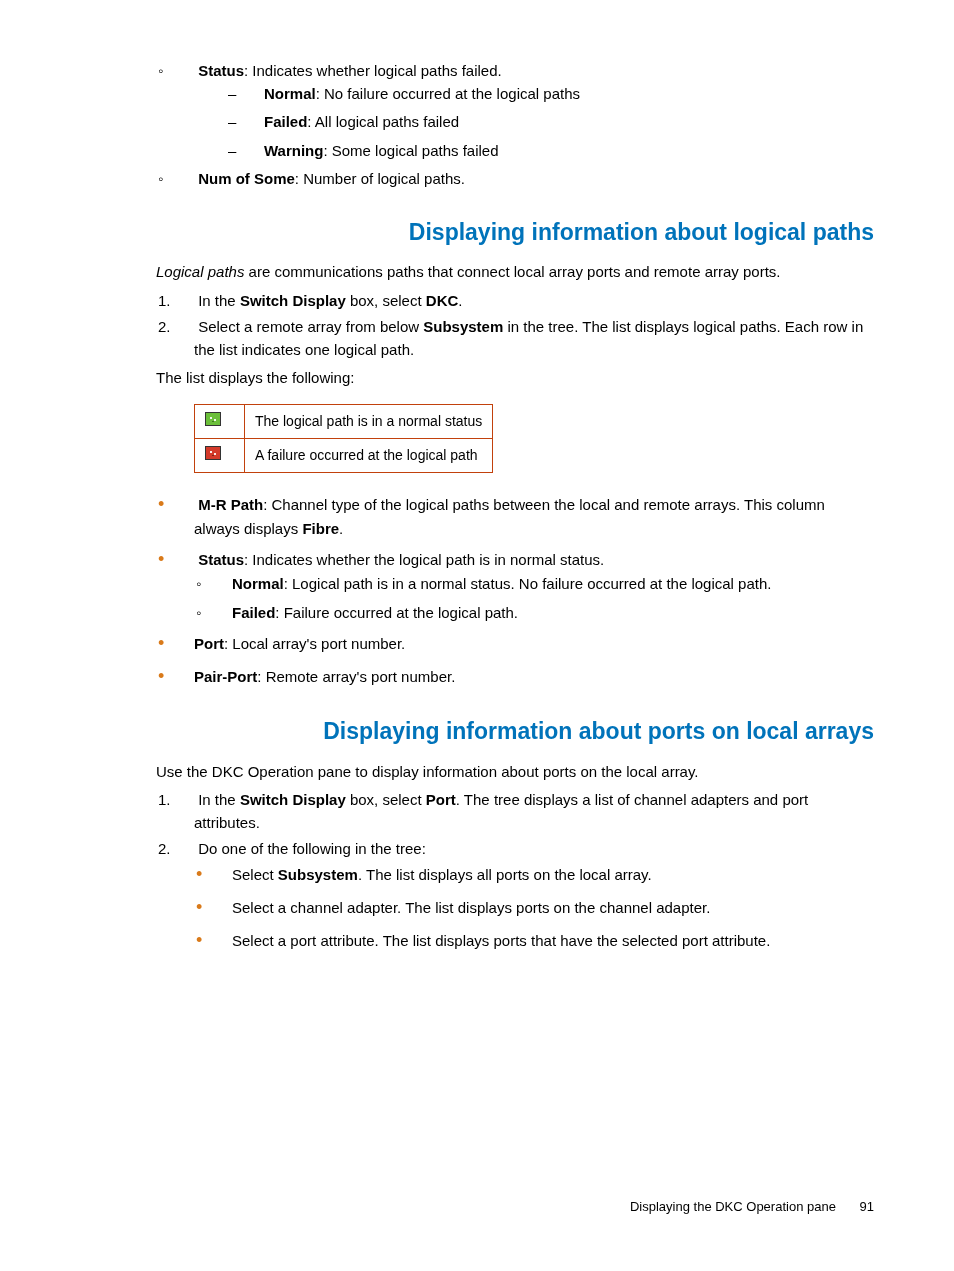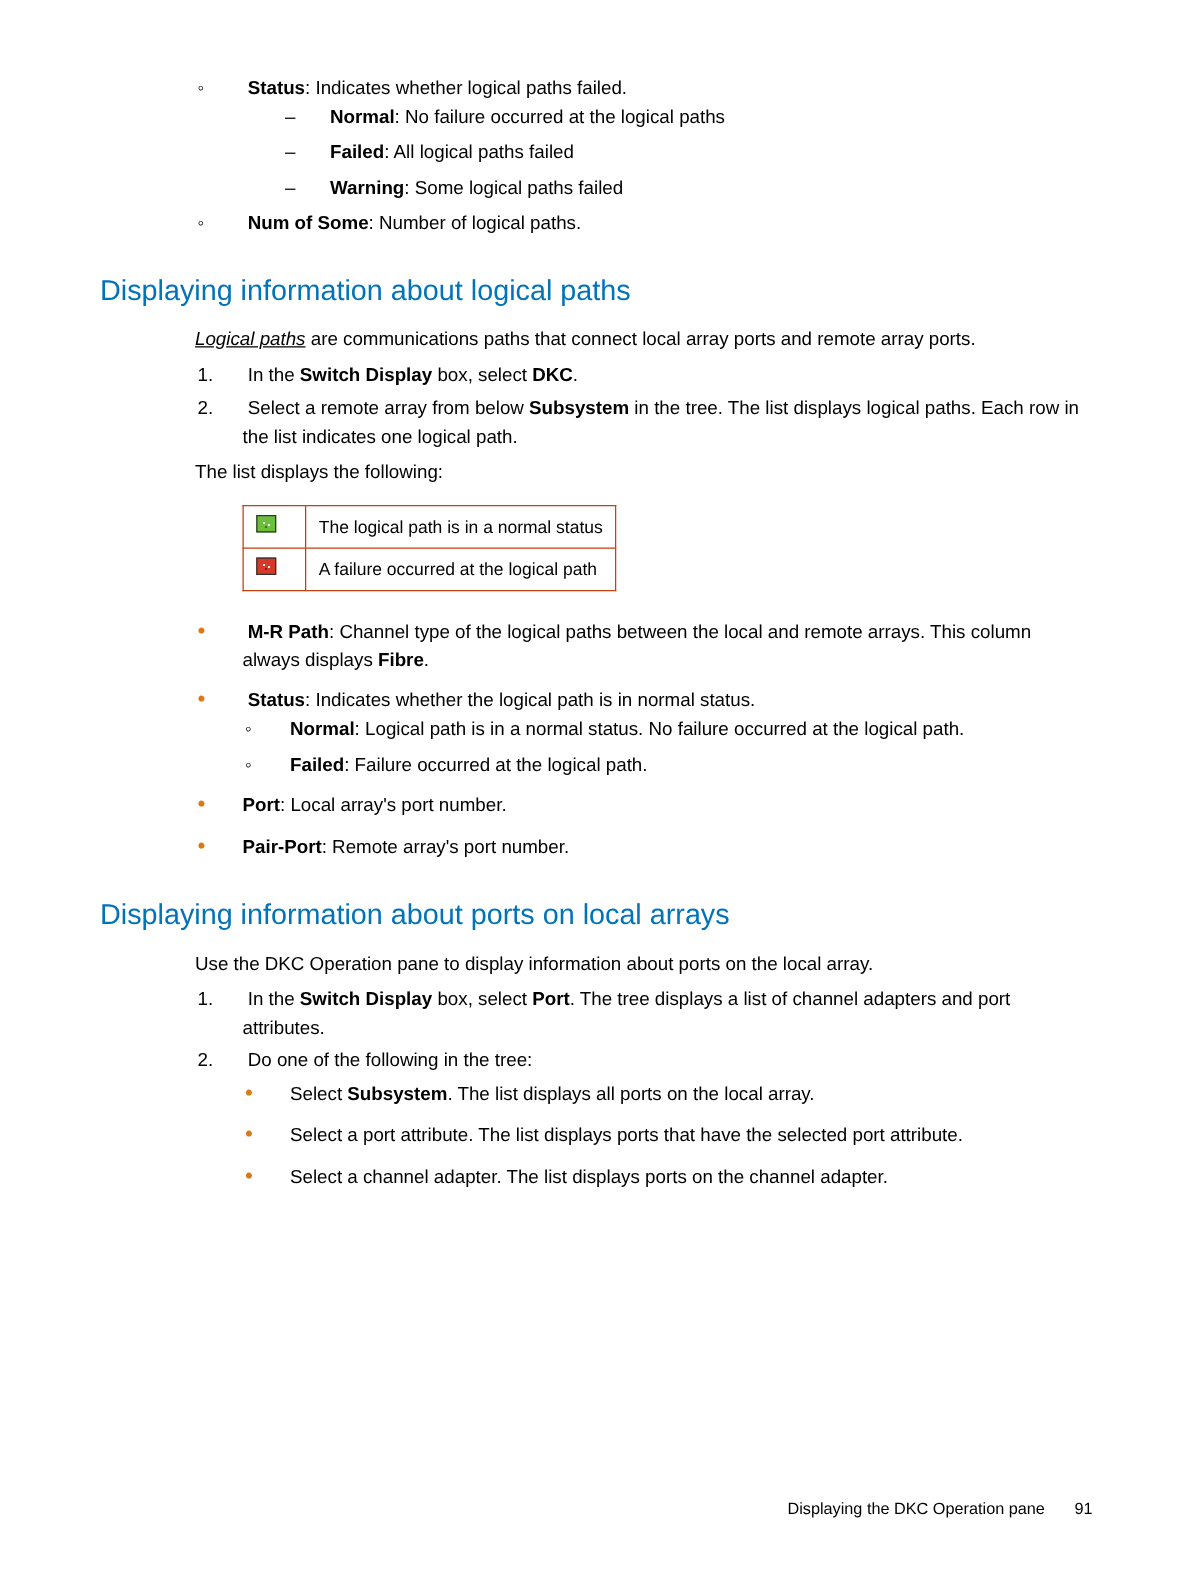--- a/index.html
+++ b/index.html
@@ -22,28 +22,29 @@
     ul.dash > li::before { content: "–"; display: inline-block; width: 36px; margin-left: -36px; color: #000; }
     ul.dash > li { margin-bottom: 6px; }
     ul.orange { list-style: none; padding-left: 38px; }
     ul.orange > li::before { content: "•"; display: inline-block; width: 36px; margin-left: -36px; color: #d97a1a; font-size: 18px; }
     ul.orange > li { margin-bottom: 6px; }
     ol.numbered { list-style: none; padding-left: 38px; counter-reset: item; }
     ol.numbered > li { counter-increment: item; margin-bottom: 4px; }
     ol.numbered > li::before { content: counter(item) "."; display: inline-block; width: 36px; margin-left: -36px; }
     h2.section {
       font-family: Arial, Helvetica, sans-serif;
-      font-weight: normal;
+      font-weight: bold;
       color: #0073ba;
       font-size: 23px;
       margin: 24px 0 12px 0;
+      text-align: right;
     }
     .para { margin: 6px 0; }
     .bold { font-weight: bold; }
-    em { font-style: italic; text-decoration: underline; }
+    em { font-style: italic; }
     table.status {
       border-collapse: collapse;
       margin: 14px 0 18px 38px;
       font-size: 14px;
     }
     table.status td {
       border: 1px solid #c2410c;
       padding: 6px 10px;
       vertical-align: middle;
     }
@@ -145,22 +146,22 @@
 <div class="content">
   <p class="para">Use the DKC Operation pane to display information about ports on the local array.</p>
   <ol class="numbered">
     <li>
       <span>In the </span><span class="bold">Switch Display</span><span> box, select </span><span class="bold">Port</span><span>. The tree displays a list of channel adapters and port attributes.</span>
     </li>
     <li>
       <span>Do one of the following in the tree:</span>
       <ul class="orange sub-indent">
         <li><span>Select </span><span class="bold">Subsystem</span><span>. The list displays all ports on the local array.</span></li>
+        <li>Select a channel adapter. The list displays ports on the channel adapter.</li>
         <li>Select a port attribute. The list displays ports that have the selected port attribute.</li>
-        <li>Select a channel adapter. The list displays ports on the channel adapter.</li>
       </ul>
     </li>
   </ol>
 </div>
 
 <div class="footer">
   <span>Displaying the DKC Operation pane</span>
   <span class="pagenum">91</span>
 </div>
 

